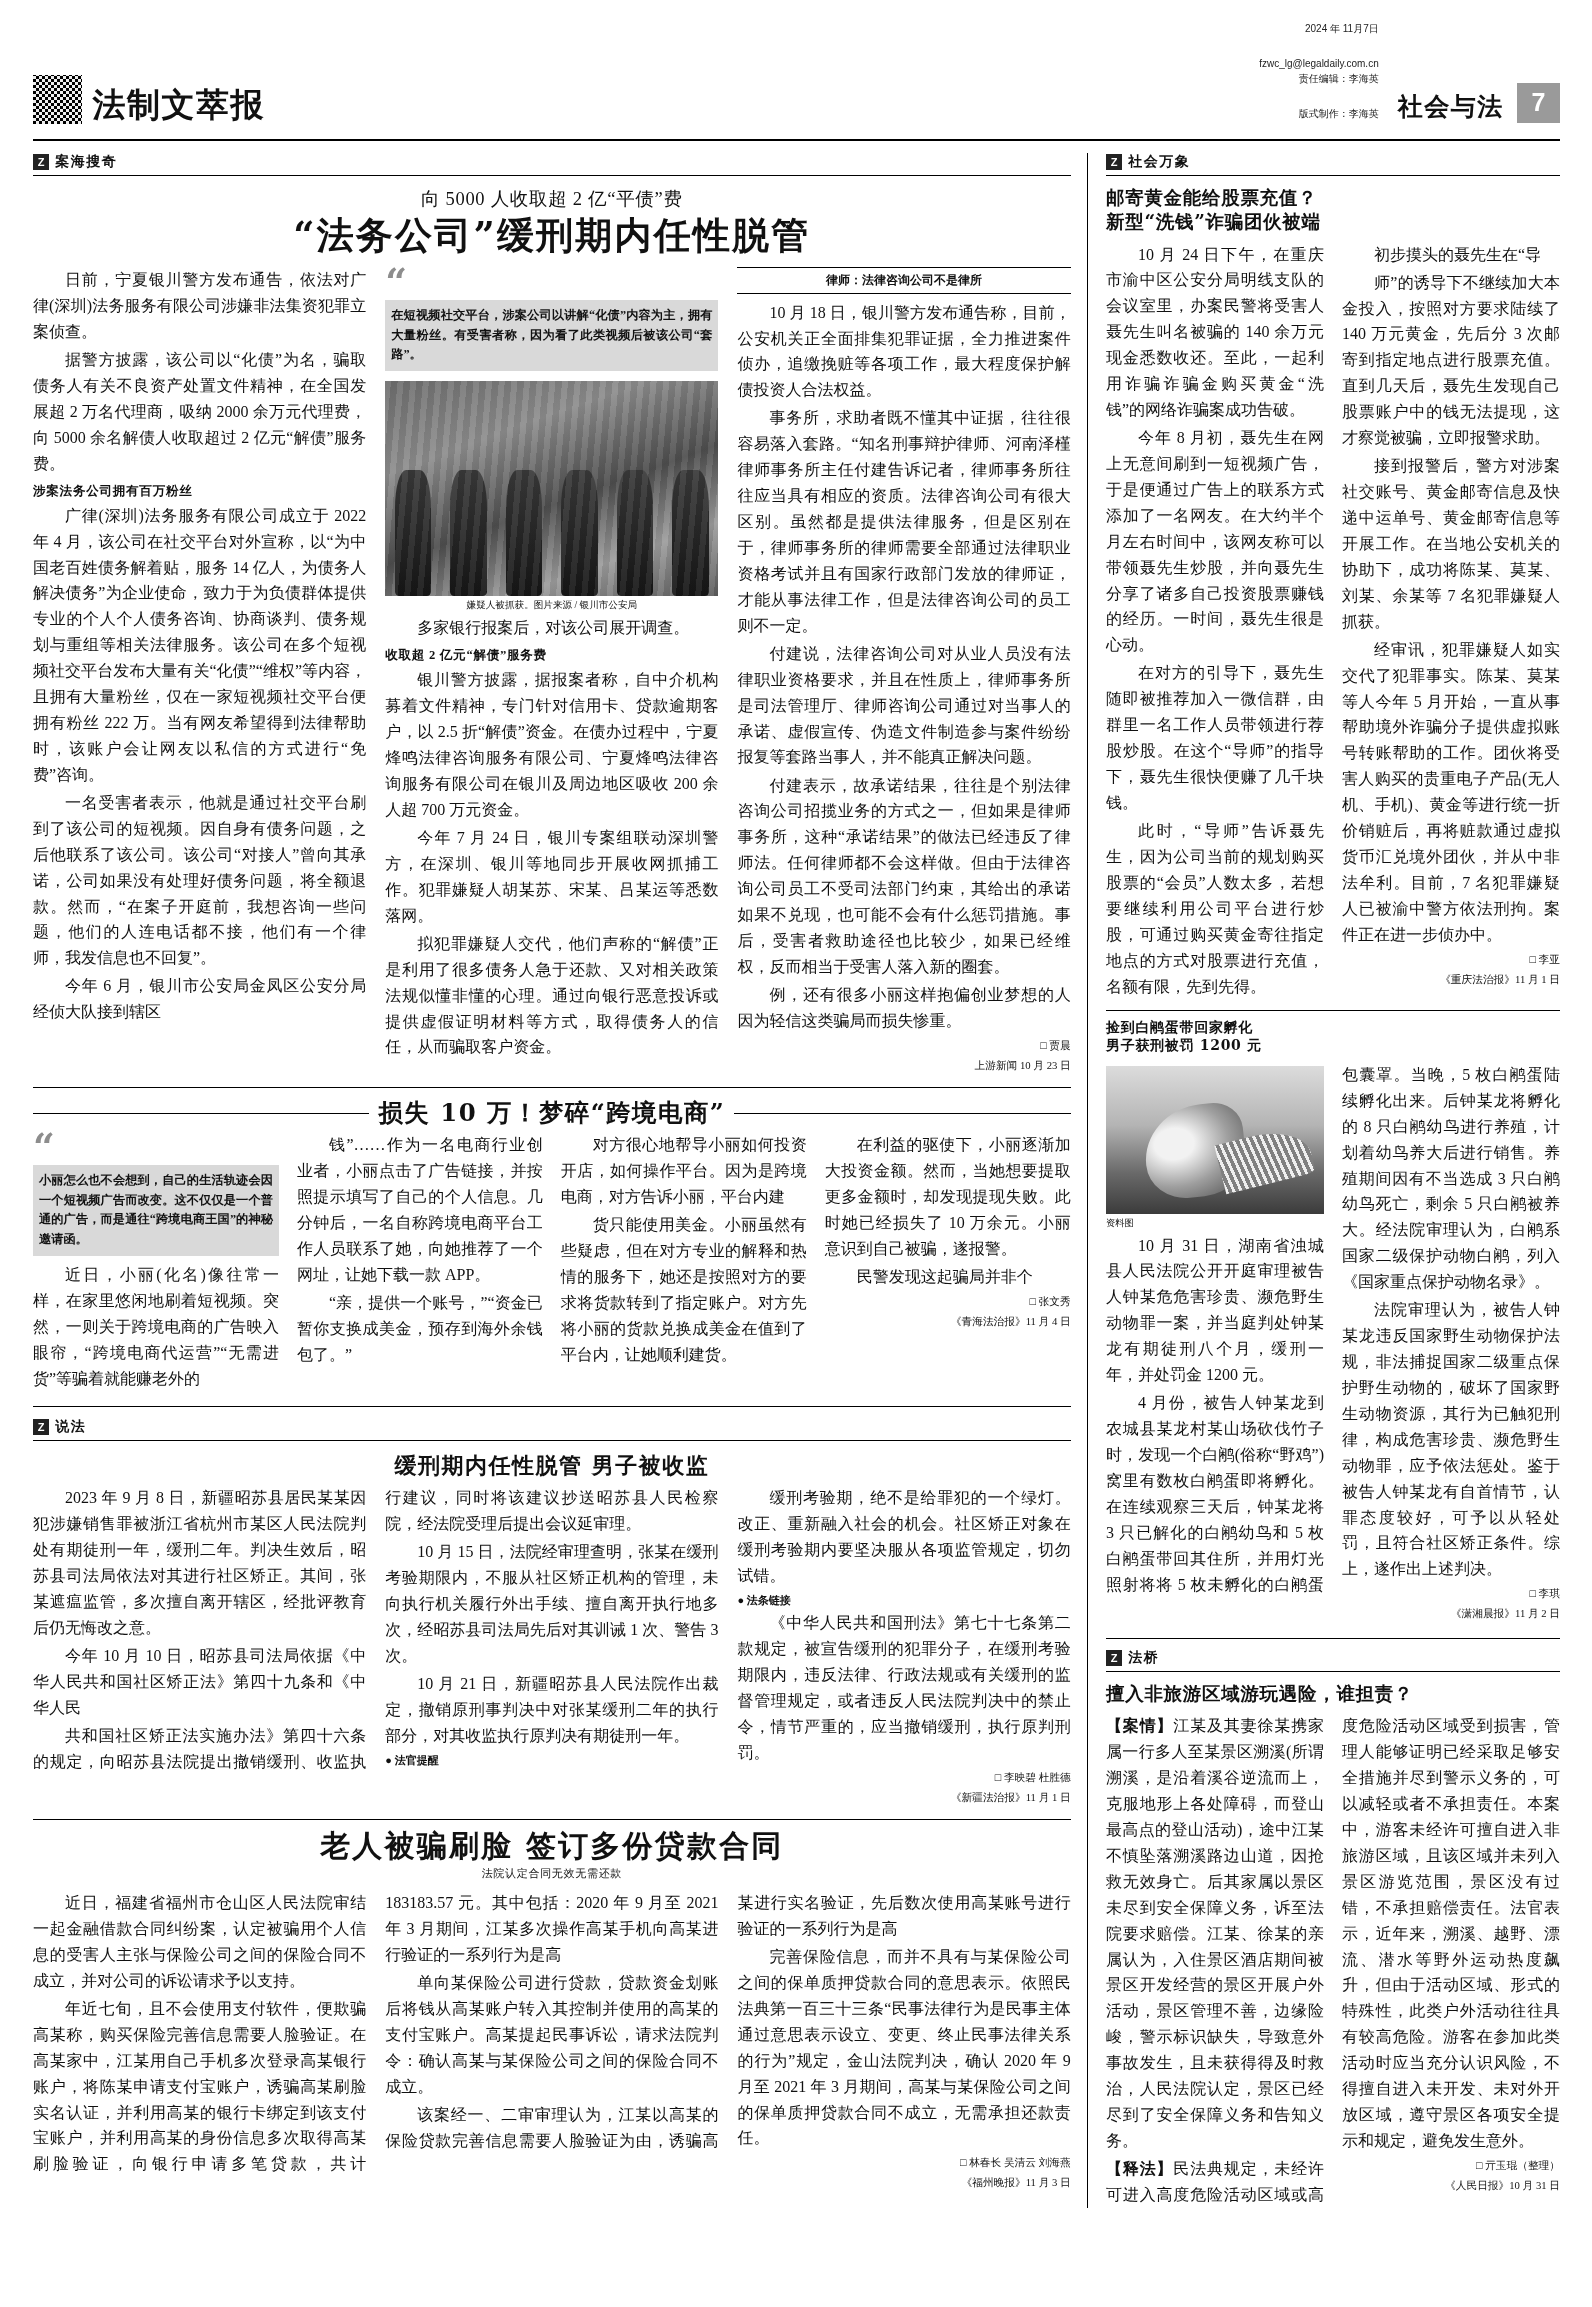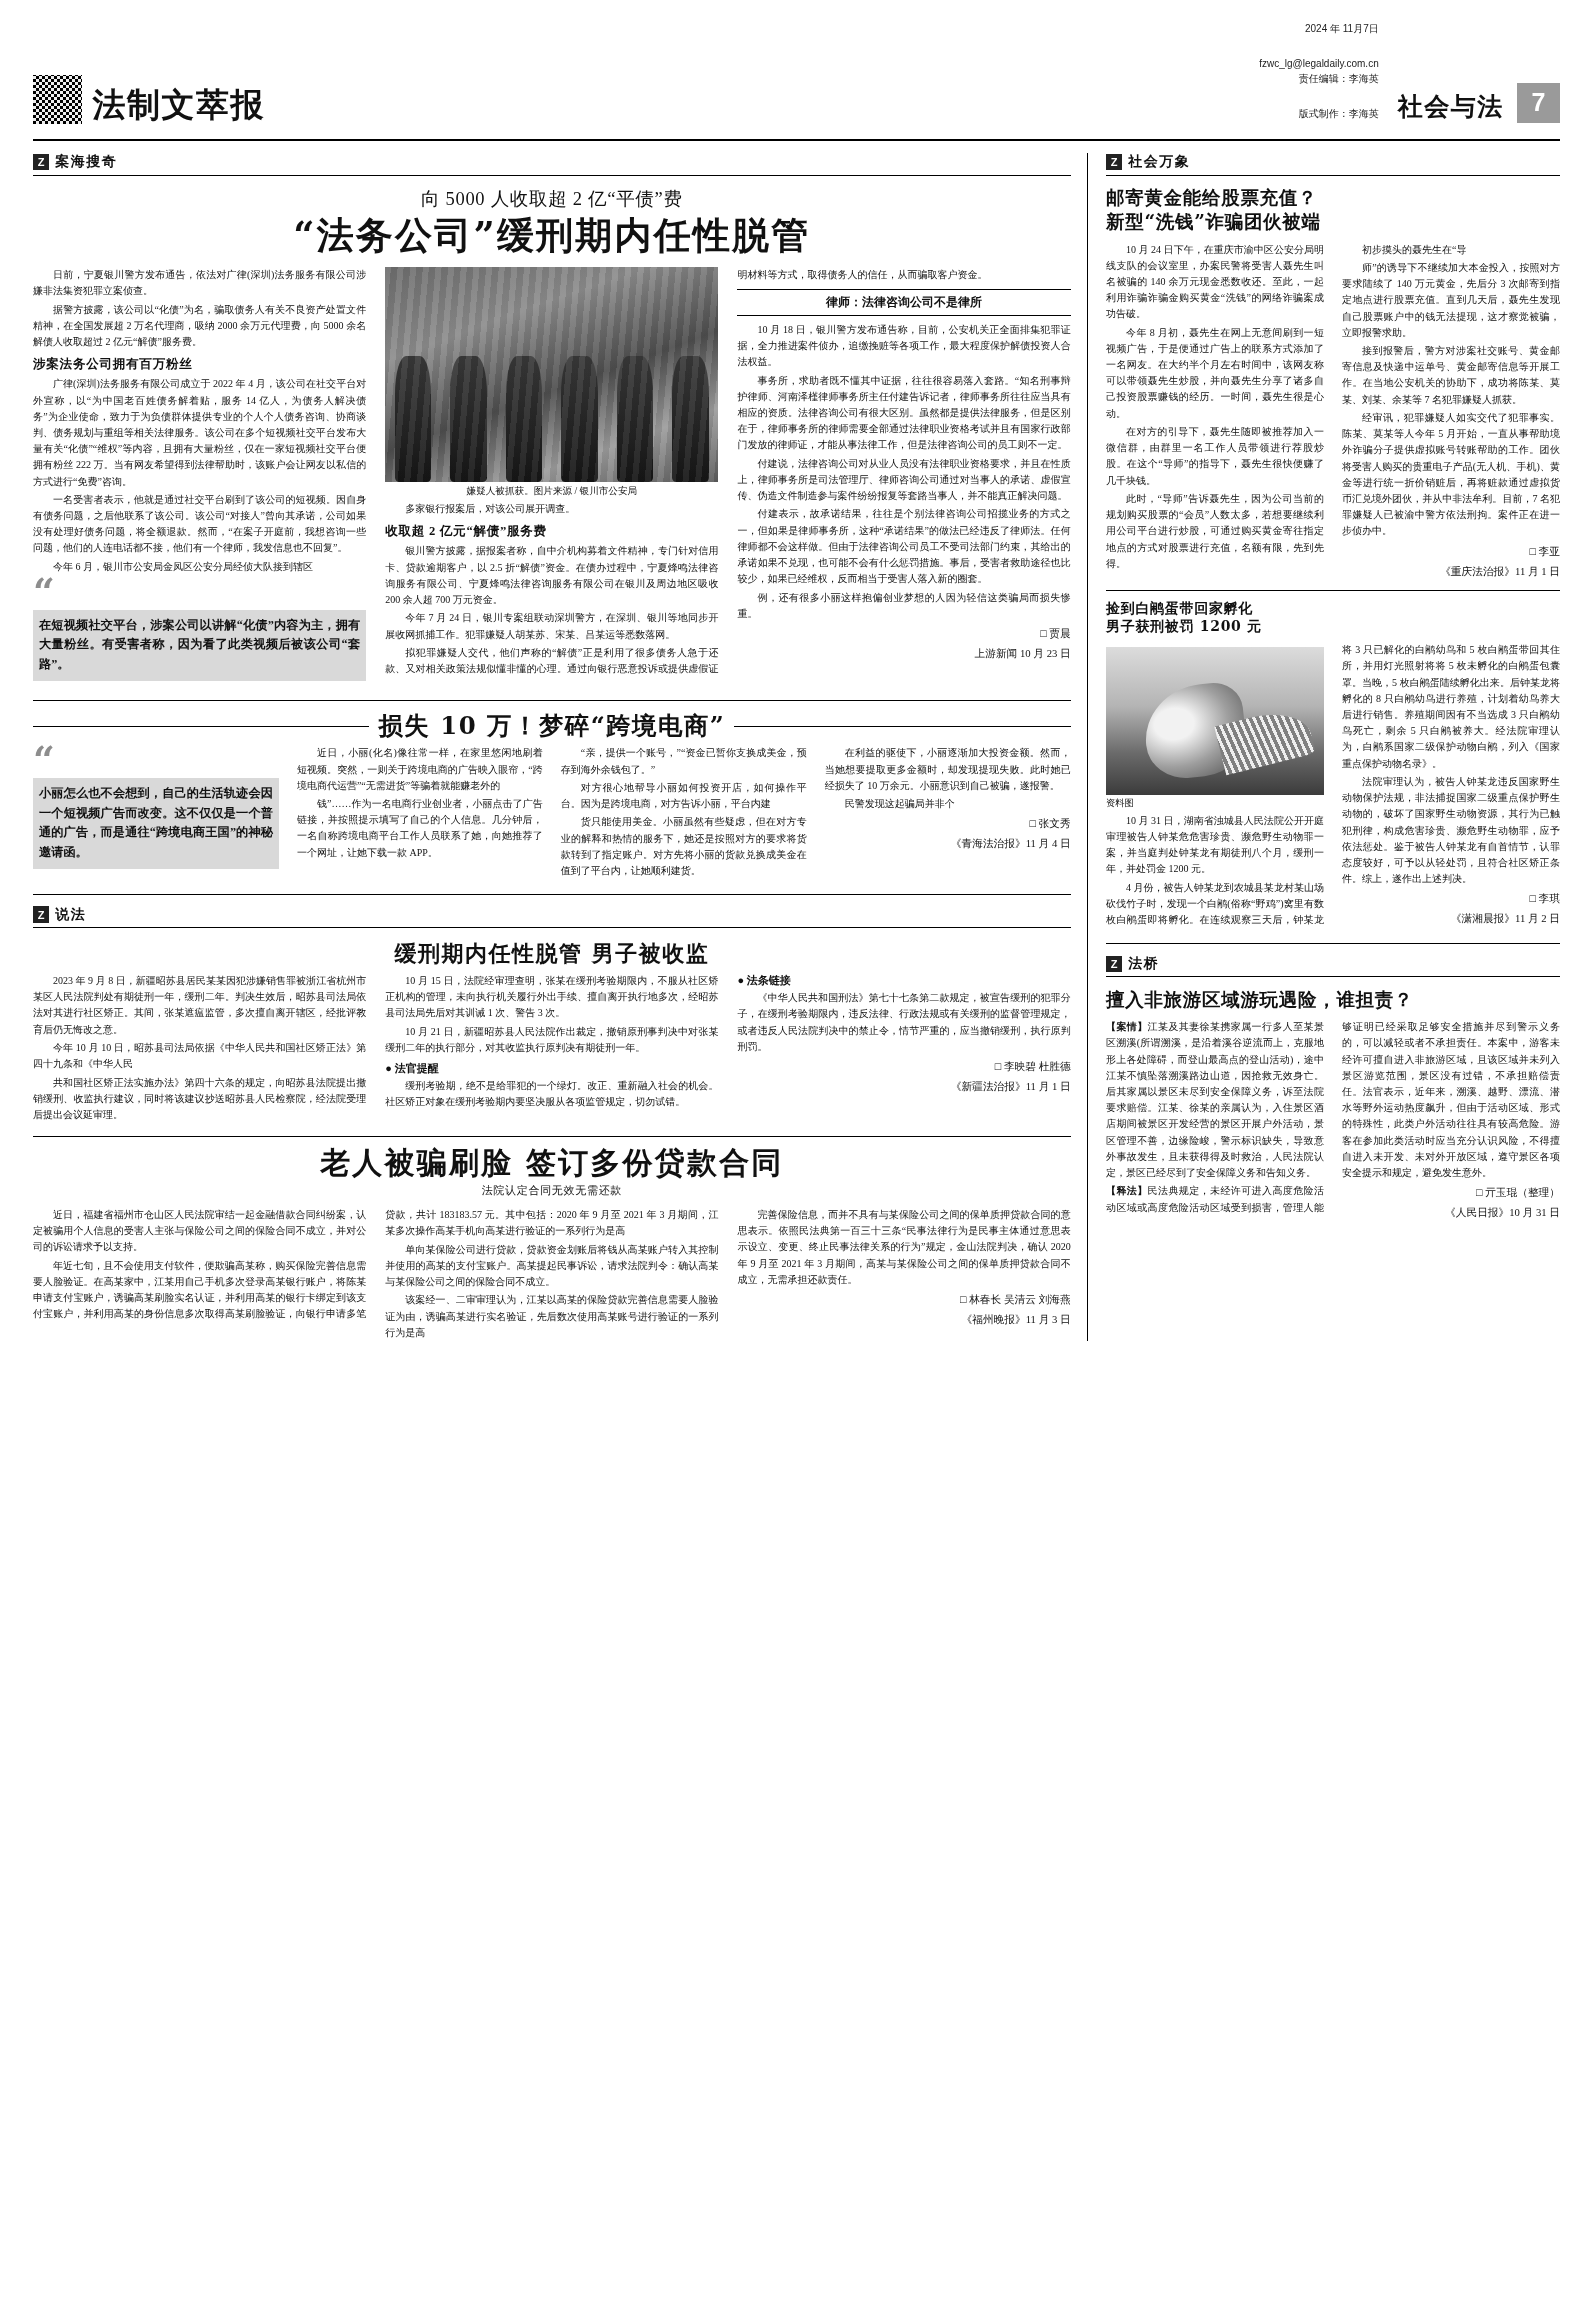--- a/index.html
+++ b/index.html
@@ -139,21 +139,21 @@
   .rule-deco {
     display:flex; align-items:center; gap:9px; margin:7.4px 0 3px;
   }
   .rule-deco .l { flex:1; height:0.7px; background:#000; }
 
   
   .body3 { column-count:3; column-gap:19px; }
   .body4 { column-count:4; column-gap:18px; }
   .body2 { column-count:2; column-gap:18px; }
   p.t {
-    font-size:10px;
+    font-size:16px;
     line-height:1.62;
     text-align:justify;
     text-indent:2em;
     margin:0 0 2.2px;
   }
   p.t.noind { text-indent:0; }
   .sig { font-size:10.7px; line-height:1.6; text-align:right; margin:3px 0 0; }
 
   .subtitle-inline {
     font-weight:bold;

